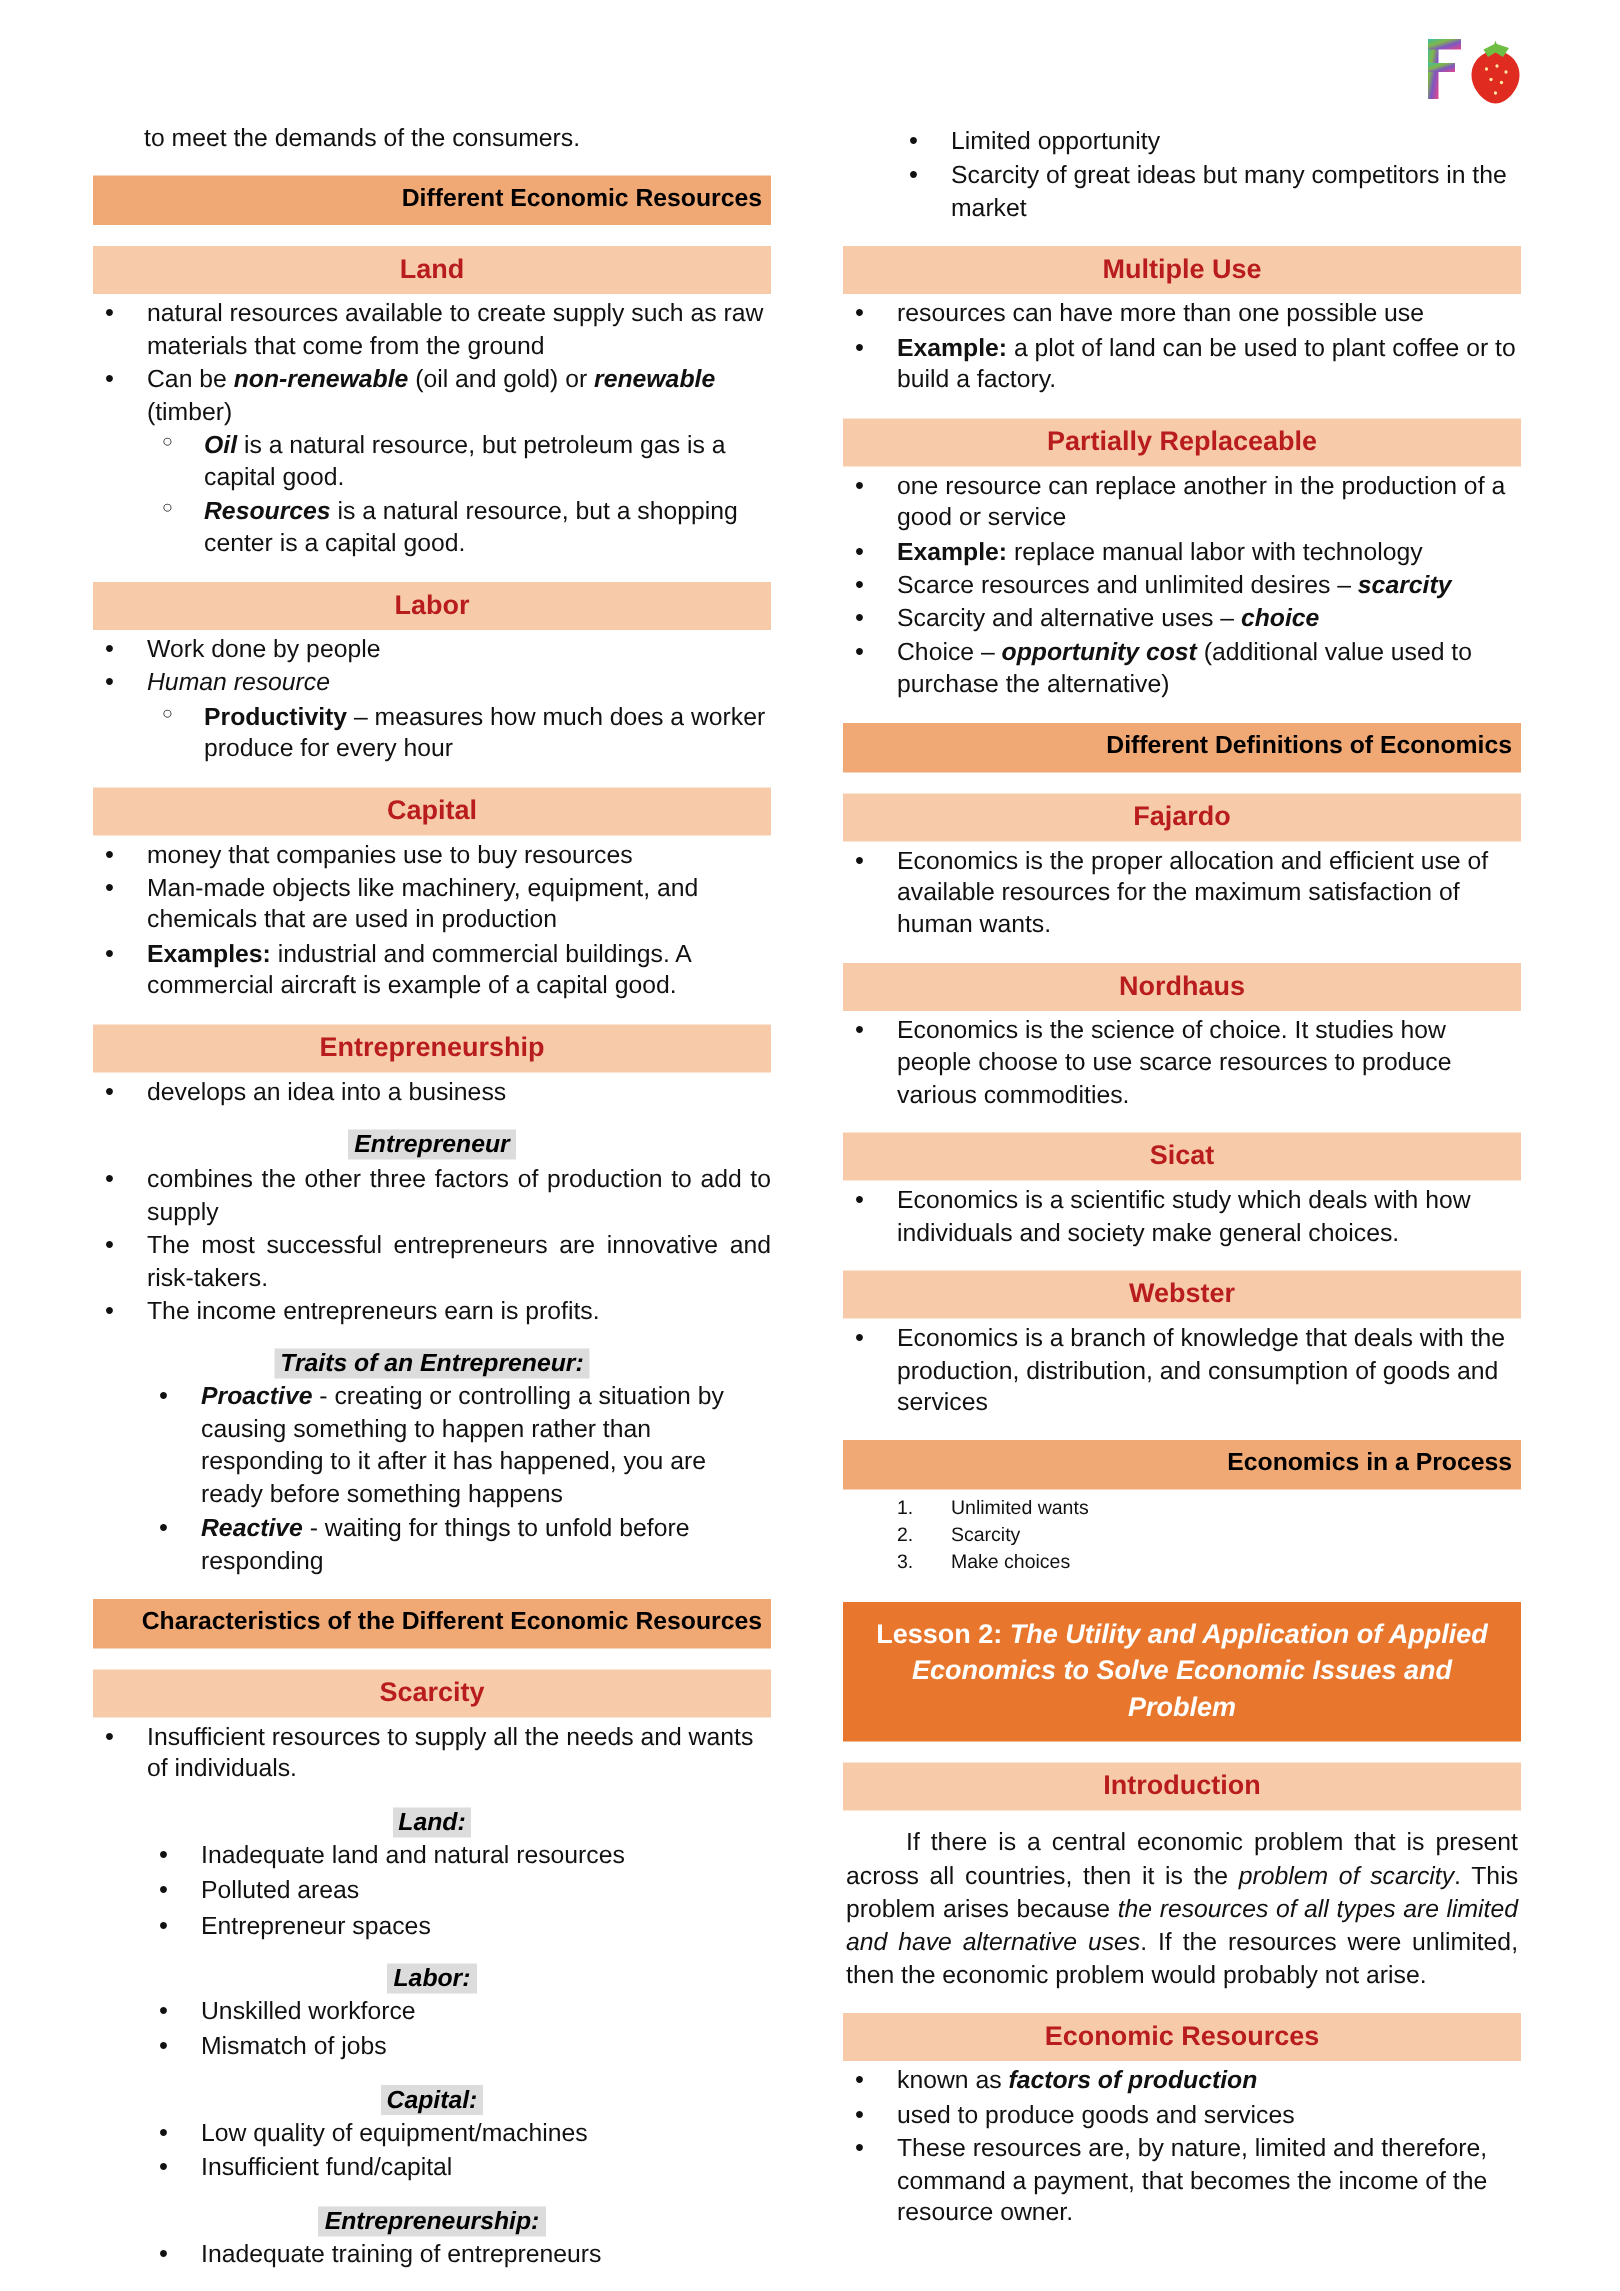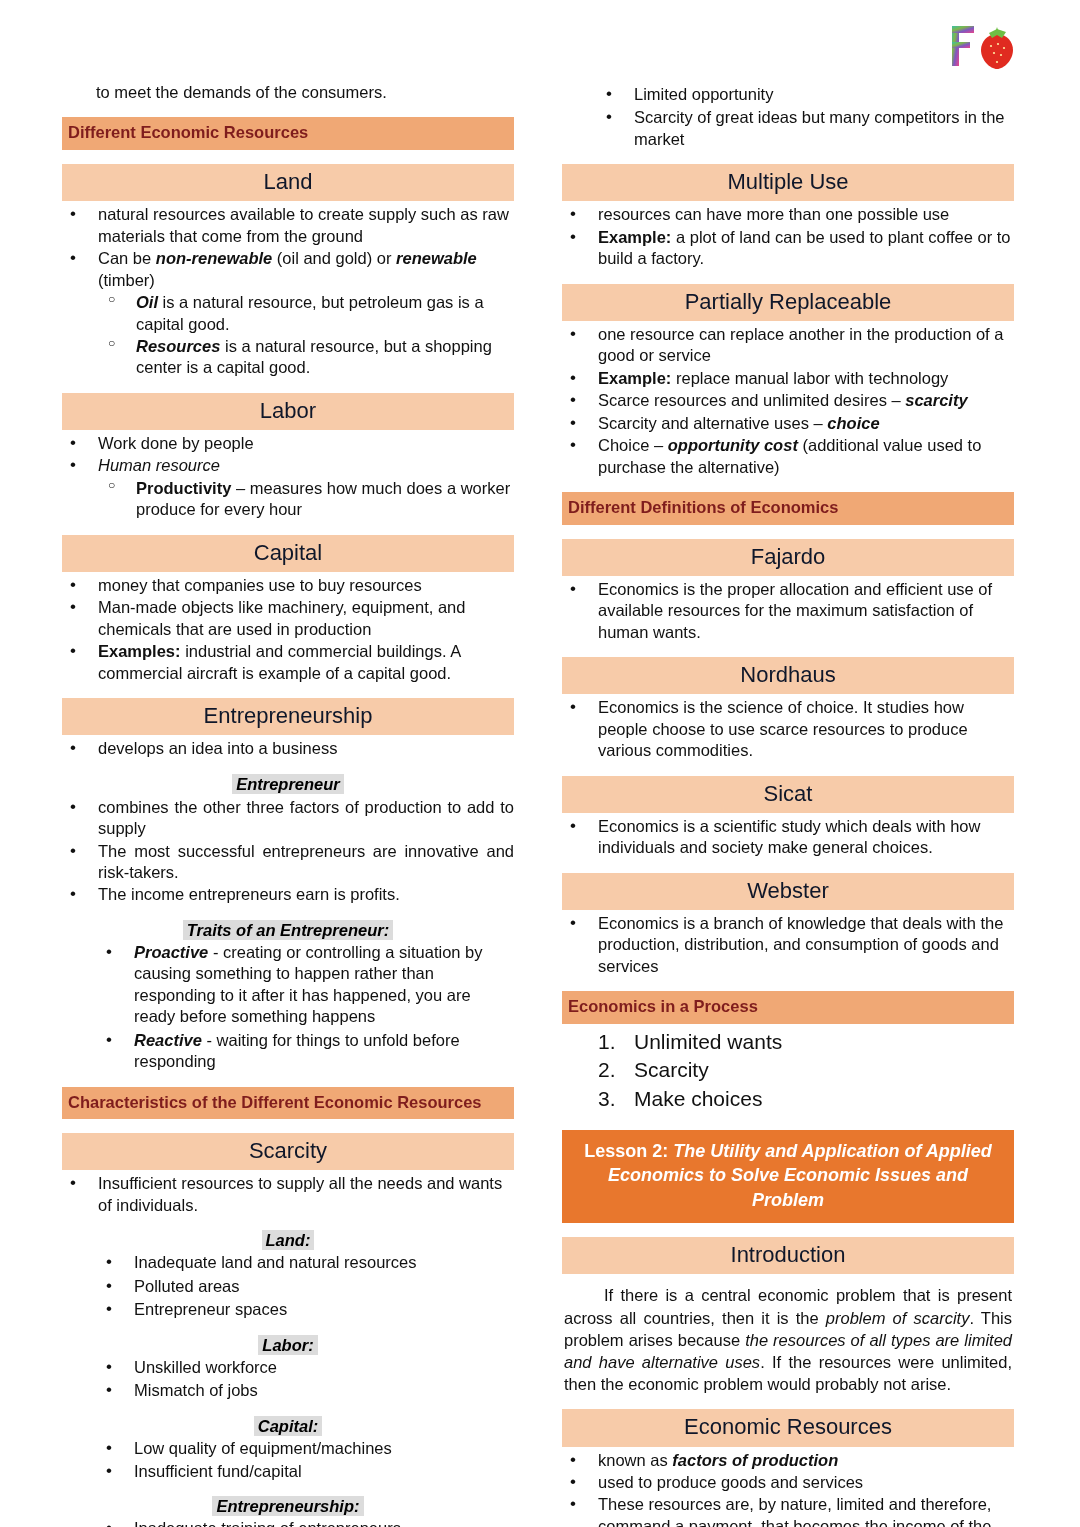--- a/index.html
+++ b/index.html
@@ -41,33 +41,33 @@
     padding: 0 62px;
     box-sizing: border-box;
   }
   .col {
     width: 452px;
     flex: 0 0 452px;
   }
   
   .h-major {
     background: #F0A875;
-    color: #7f1d1d;
+    color: #000000;
     font-weight: bold;
     font-size: 16.5px;
-    text-align: left;
+    text-align: right;
     padding: 5px 6px 6px;
     line-height: 1.32;
     margin: 14px 0 0 0;
   }
   .h-sub {
     background: #F7CBA9;
-    color: #0f172a;
-    font-weight: normal;
-    font-size: 22px;
+    color: #b91c1c;
+    font-weight: bold;
+    font-size: 18px;
     text-align: center;
     padding: 4px 6px 5px;
     line-height: 1.28;
     margin: 14px 0 0 0;
   }
   .h-lesson {
     background: #E8772D;
     color: #ffffff;
     font-weight: bold;
     font-size: 18px;
@@ -165,21 +165,21 @@
   ol.num {
     list-style: none;
     counter-reset: n;
     margin: 4px 0 0 0;
     padding: 0;
   }
   ol.num > li {
     position: relative;
     counter-increment: n;
     padding-left: 72px;
-    font-size: 21px;
+    font-size: 13px;
     line-height: 1.30;
     margin-bottom: 1px;
   }
   ol.num > li::before {
     content: counter(n) ".";
     position: absolute;
     left: 36px;
     top: 0;
   }
   .justify > li { text-align: justify; }

